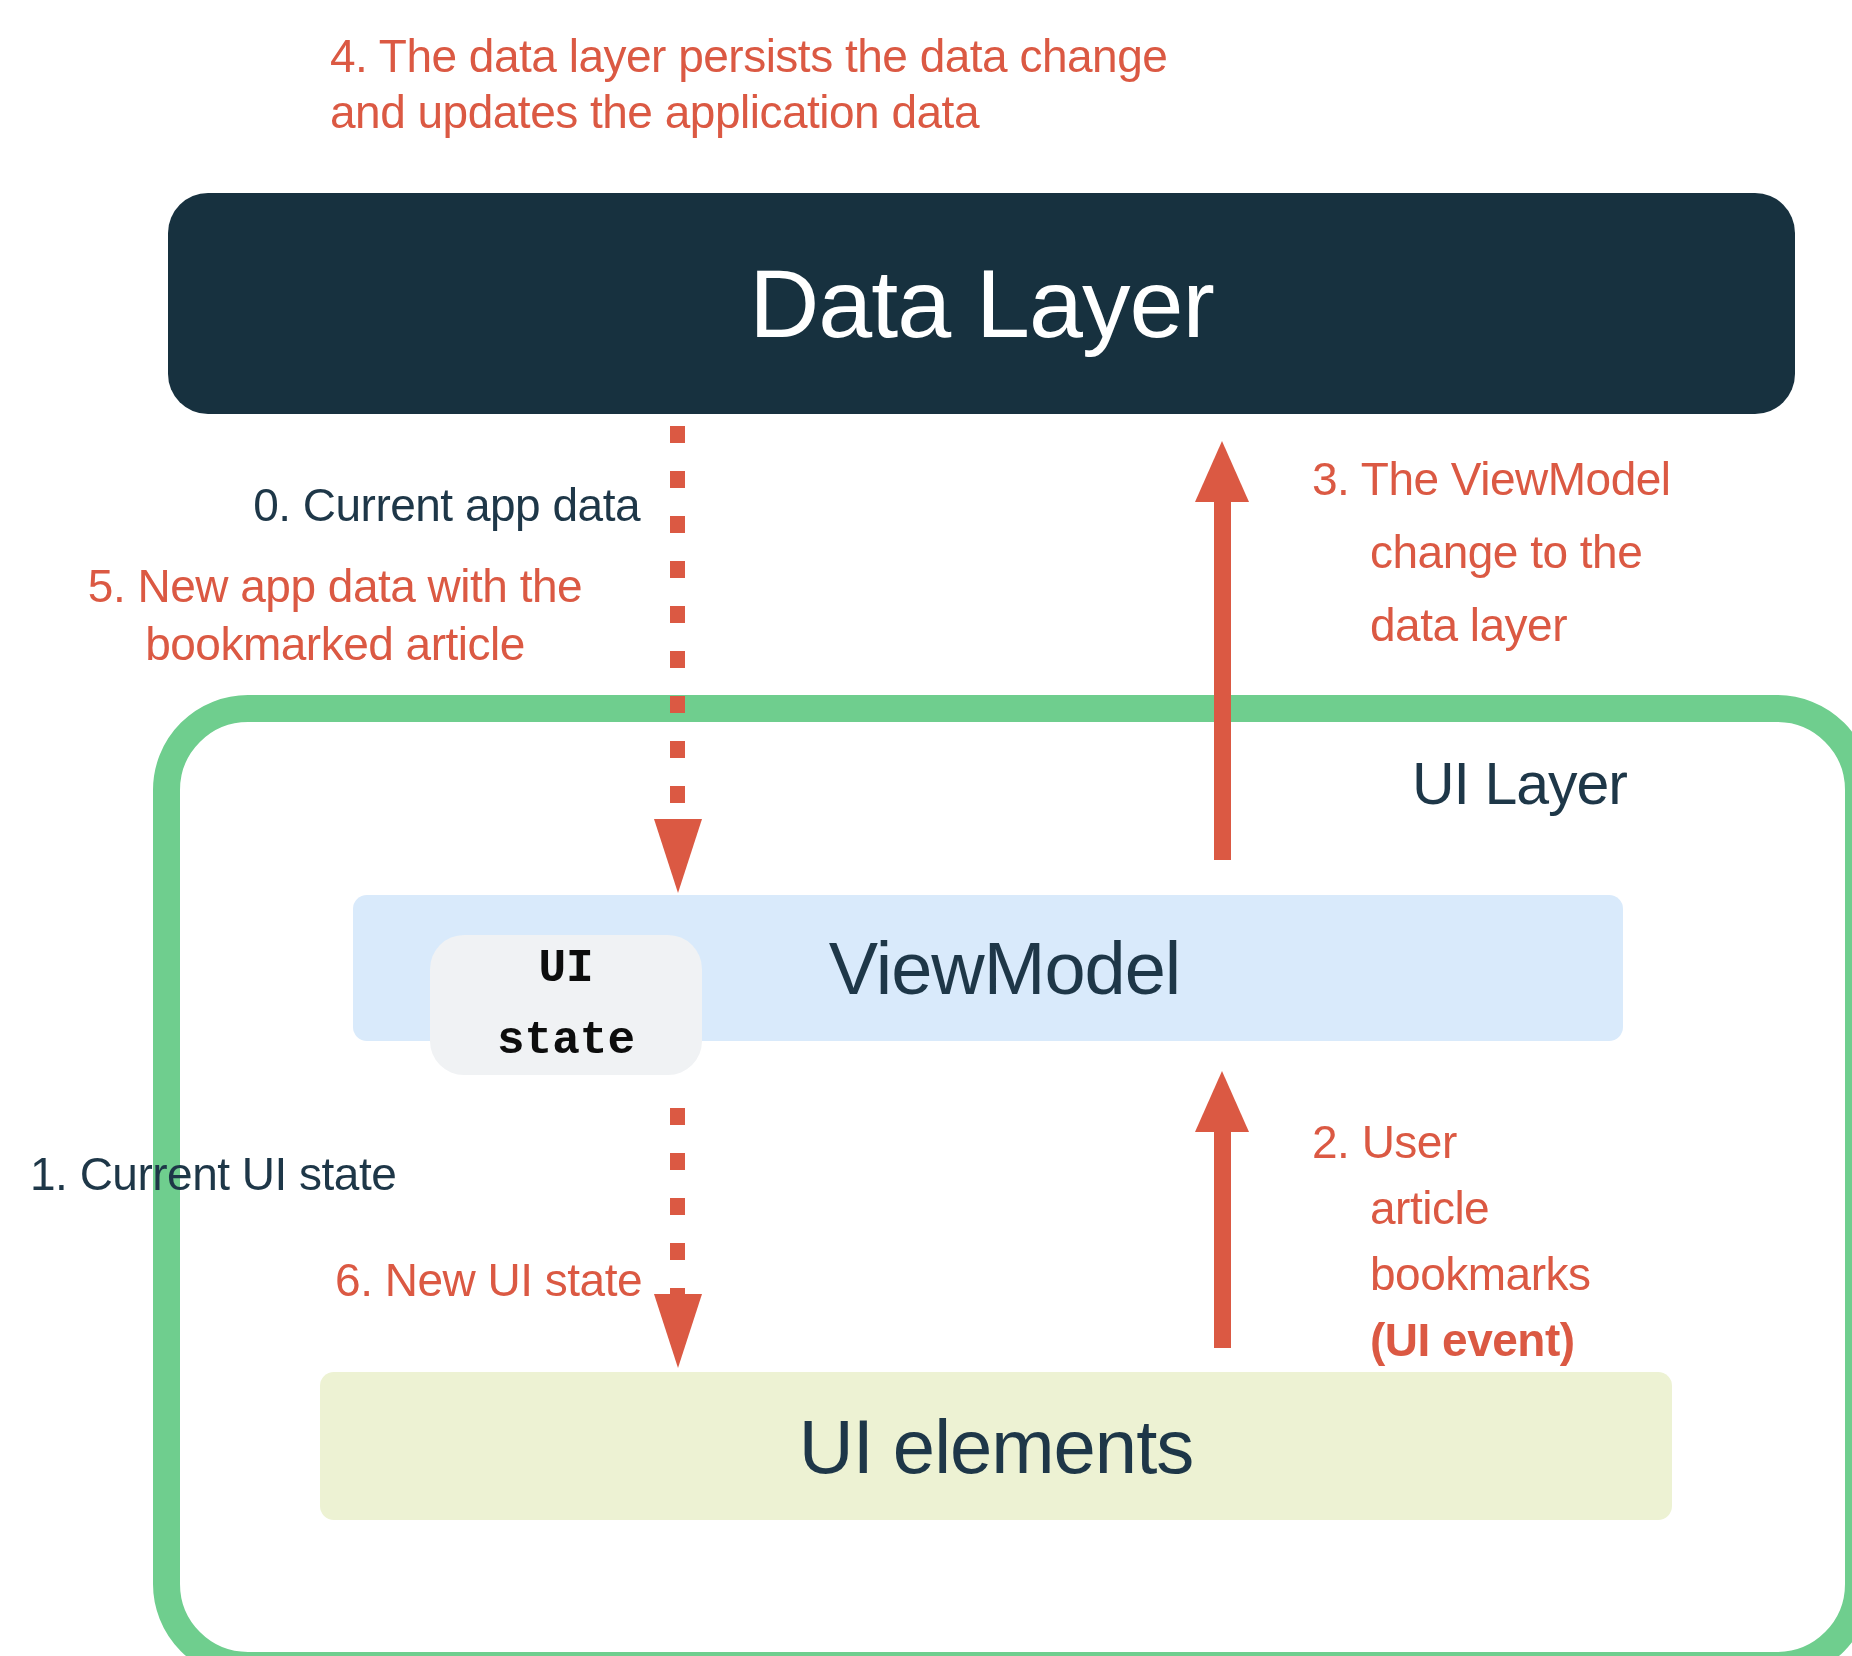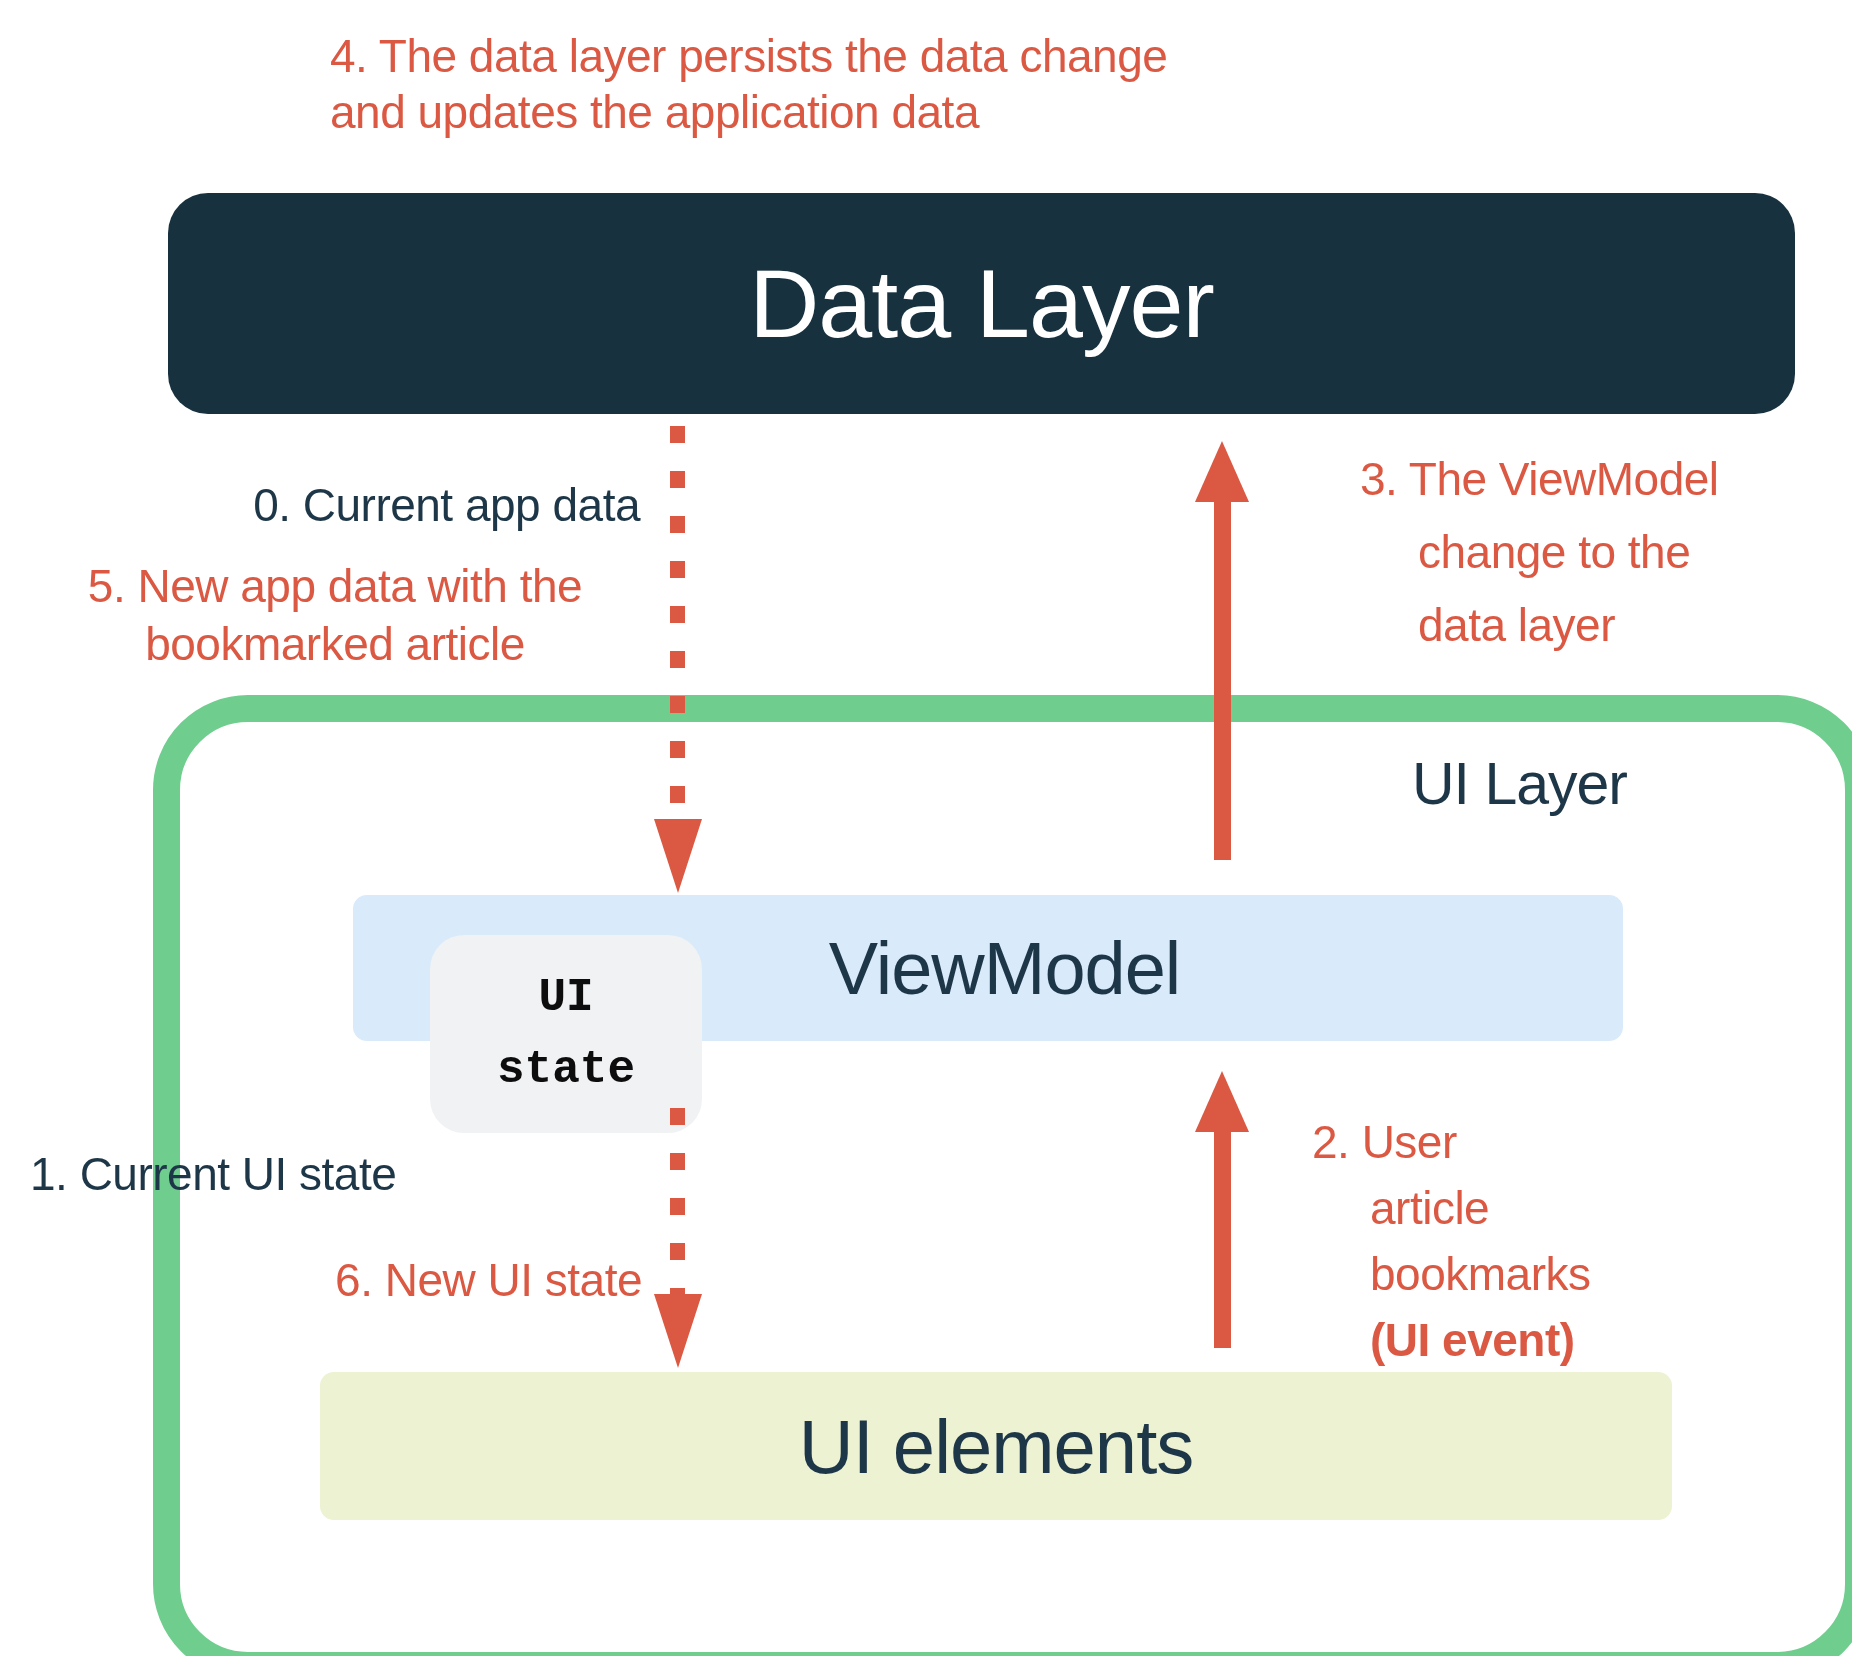--- a/index.html
+++ b/index.html
@@ -24,39 +24,39 @@
   }
   #ui-layer-label{
     right:225px;top:750px;font-size:59px;color:var(--navy-text);z-index:2;letter-spacing:-1px;
   }
   #viewmodel-box{
     left:353px;top:895px;width:1270px;height:146px;border-radius:14px;
     background:var(--lightblue);z-index:2;padding-left:33px;
   }
   #viewmodel-box .label{color:var(--navy-text);font-size:74px;letter-spacing:-1px;}
   #ui-state-box{
-    left:430px;top:935px;width:272px;height:198px;border-radius:34px;
+    left:430px;top:935px;width:272px;height:140px;border-radius:34px;
     background:var(--lightgray);z-index:3;
     display:flex;flex-direction:column;align-items:center;justify-content:center;
     font-family:"Liberation Mono","DejaVu Sans Mono",monospace;font-weight:bold;
     font-size:46px;color:#0d0d0d;line-height:72px;
   }
   #ui-elements-box{
     left:320px;top:1372px;width:1352px;height:148px;border-radius:14px;
     background:var(--lightyellow);z-index:2;
   }
   #ui-elements-box .label{color:var(--navy-text);font-size:76px;letter-spacing:-1px;}
   
   .ann{position:absolute;font-size:46px;line-height:57px;letter-spacing:-0.5px;z-index:4;}
   .red{color:var(--red);}
   .navy{color:var(--navy-text);}
   #ann-step4{left:330px;top:28px;width:1010px;text-align:left;line-height:56px;}
   #ann-step0{left:30px;top:477px;width:610px;text-align:right;}
   #ann-step5{left:30px;top:557px;width:610px;text-align:center;line-height:58px;}
-  #ann-step3{left:1360px;top:443px;line-height:73px;}
+  #ann-step3{left:1312px;top:443px;line-height:73px;}
   #ann-step2{left:1312px;top:1100px;line-height:66px;margin-top:9px;}
   #ann-step1{left:30px;top:1146px;width:612px;text-align:left;}
   #ann-step6{left:30px;top:1252px;width:612px;text-align:right;}
   .indent{margin-left:58px;}
   .bold{font-weight:bold;}
   
   .arrow{position:absolute;z-index:5;}
   .dotted-shaft{
     width:15px;
     background:repeating-linear-gradient(180deg,var(--red) 0 17px,transparent 17px 45px);

